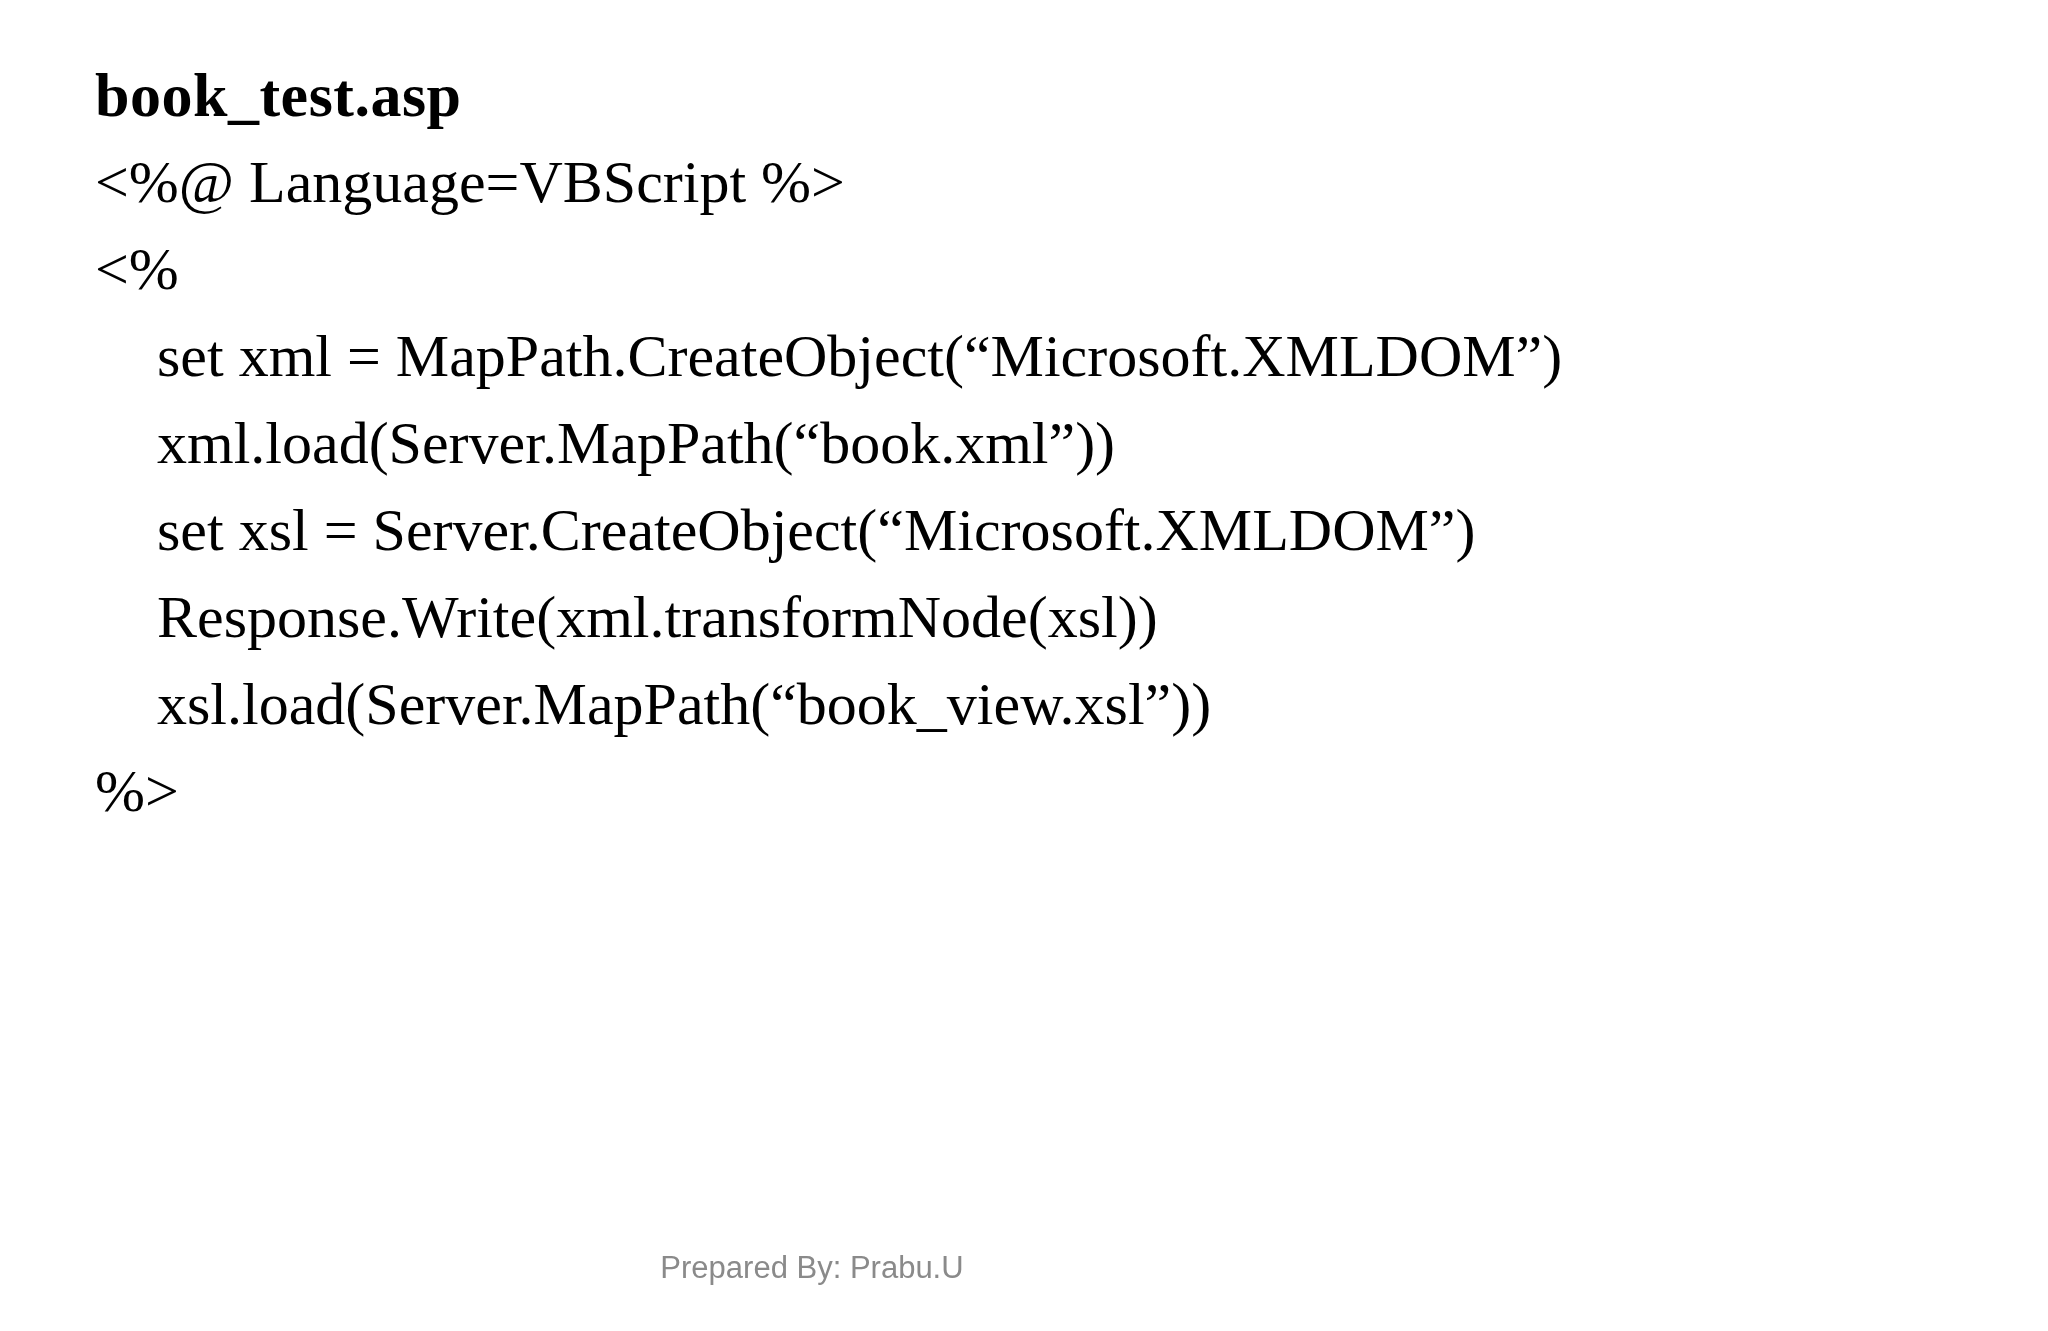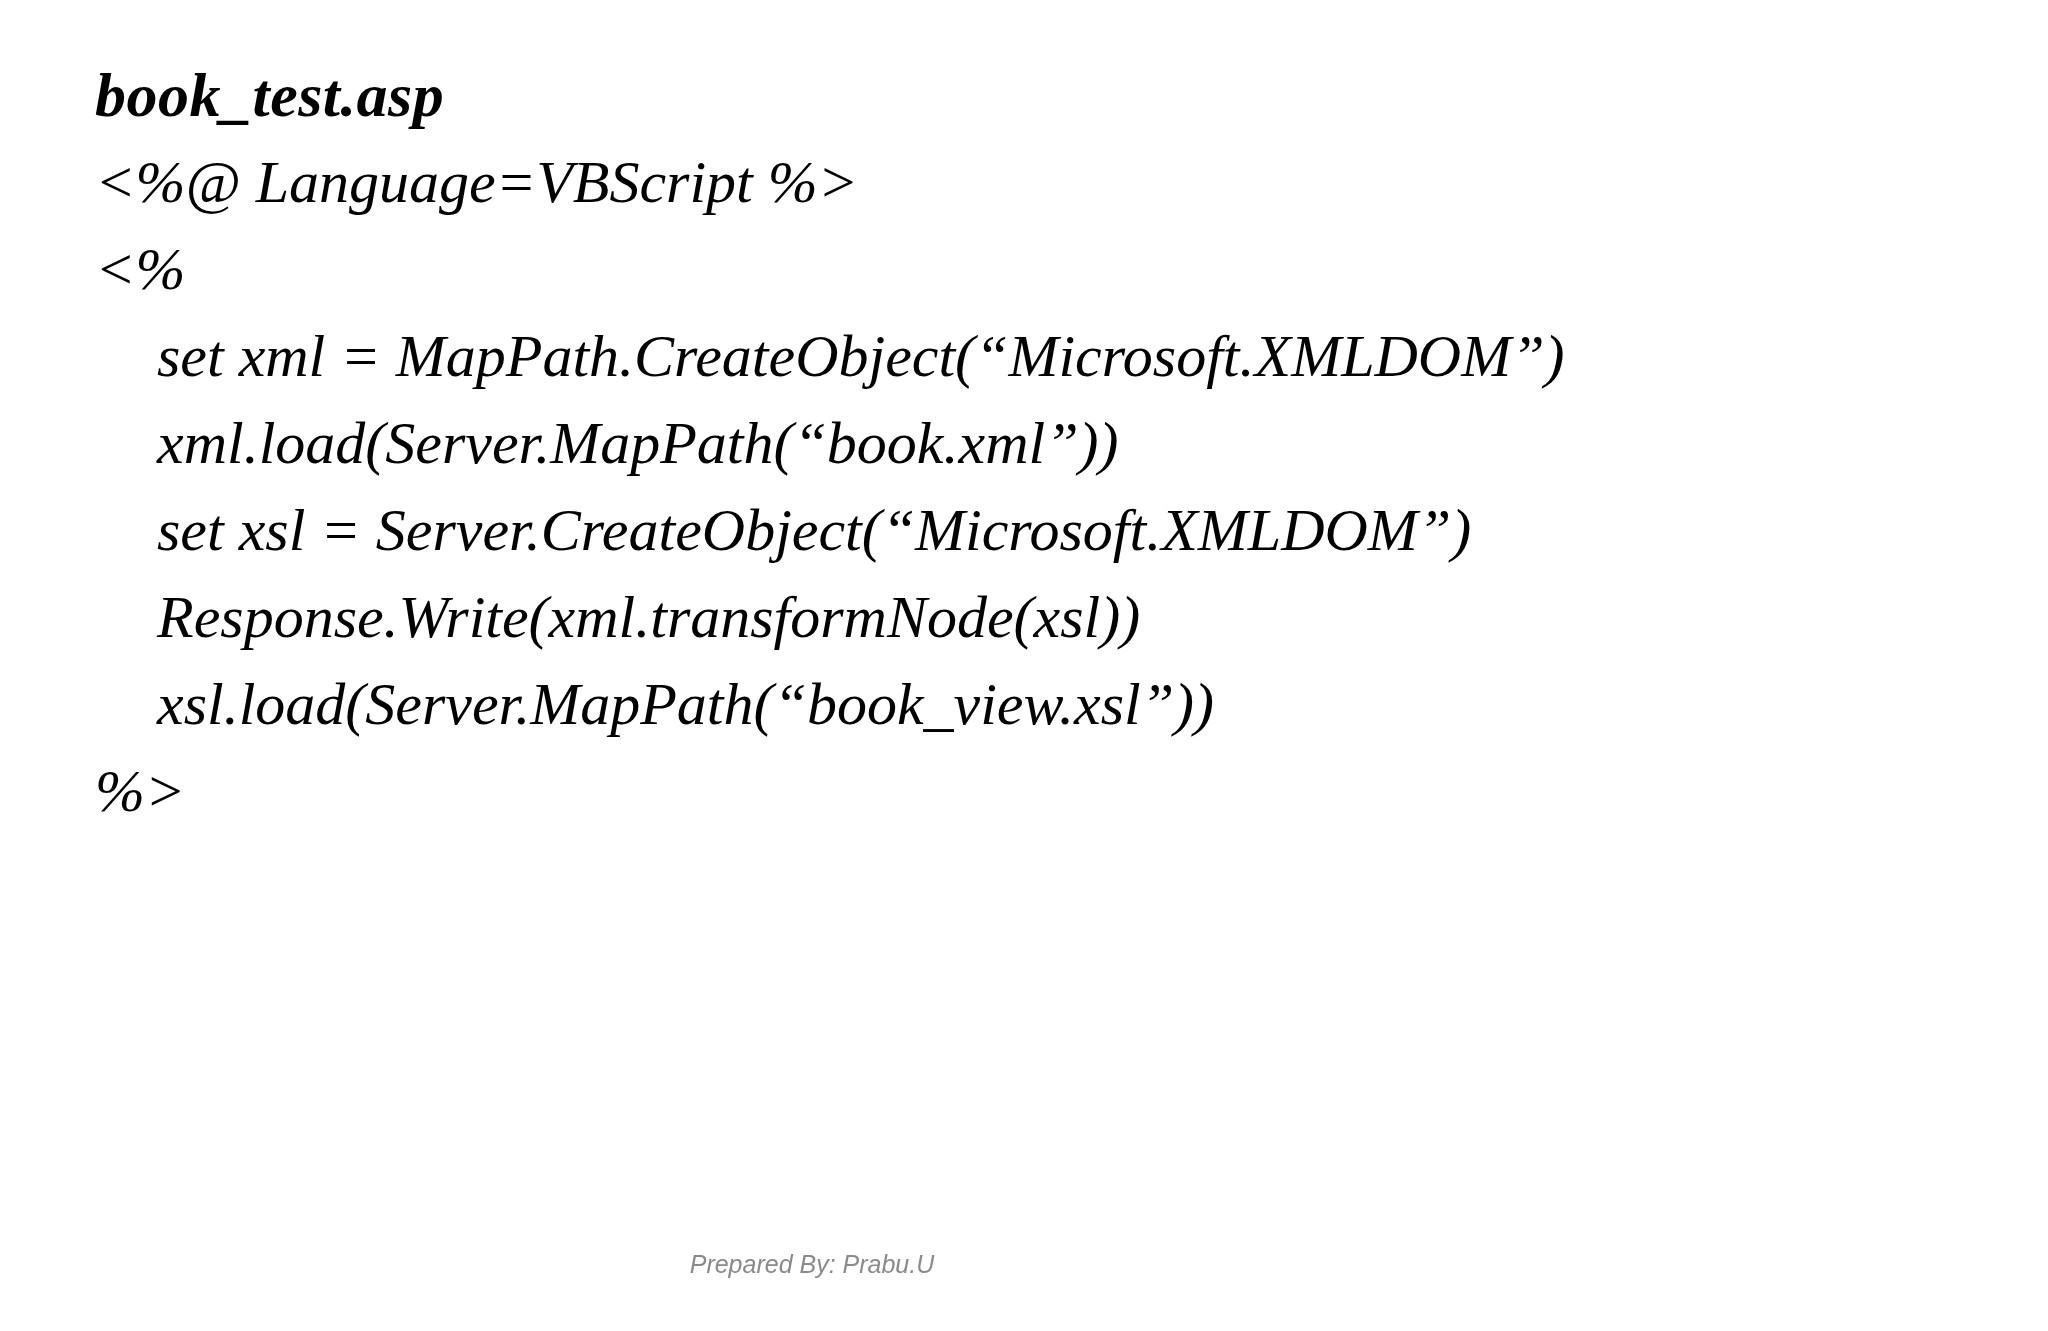--- a/index.html
+++ b/index.html
@@ -8,21 +8,20 @@
     background: #ffffff;
   }
   .slide {
     position: relative;
     width: 1624px;
     height: 1331px;
     background: #ffffff;
     overflow: hidden;
     font-family: "Liberation Serif", "DejaVu Serif", serif;
     color: #000000;
-    font-style: italic;
   }
   .content {
     position: absolute;
     left: 95px;
     top: 52px;
     right: 40px;
   }
   .line {
     height: 87px;
     line-height: 87px;
@@ -38,21 +37,21 @@
   .indent {
     margin-left: 62px;
   }
   .footer {
     position: absolute;
     left: 0;
     width: 100%;
     top: 1250px;
     text-align: center;
     font-family: "Liberation Sans", "DejaVu Sans", sans-serif;
-    font-size: 25px;
+    font-size: 31px;
     color: #8a8a8a;
   }
 </style>
 </head>
 <body>
 
 <div class="slide">
   <div class="content">
     <div class="line title-line">book_test.asp</div>
 

